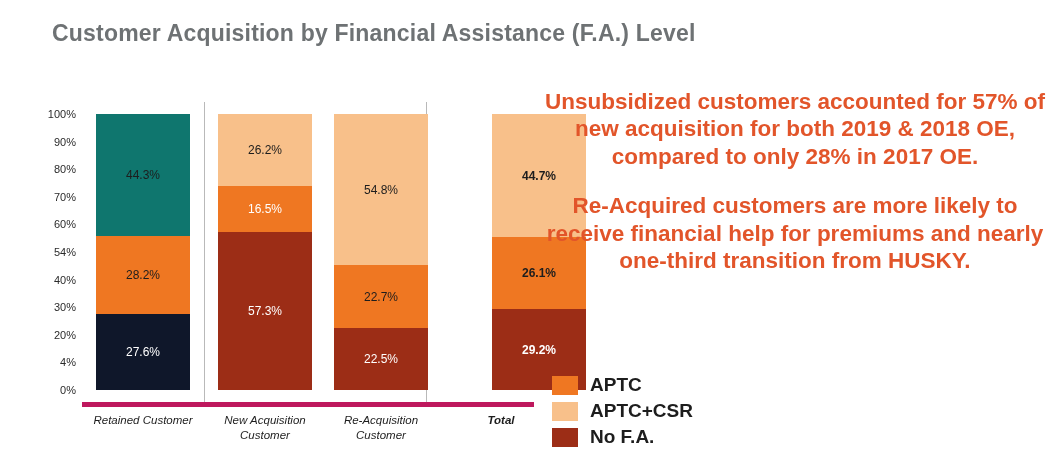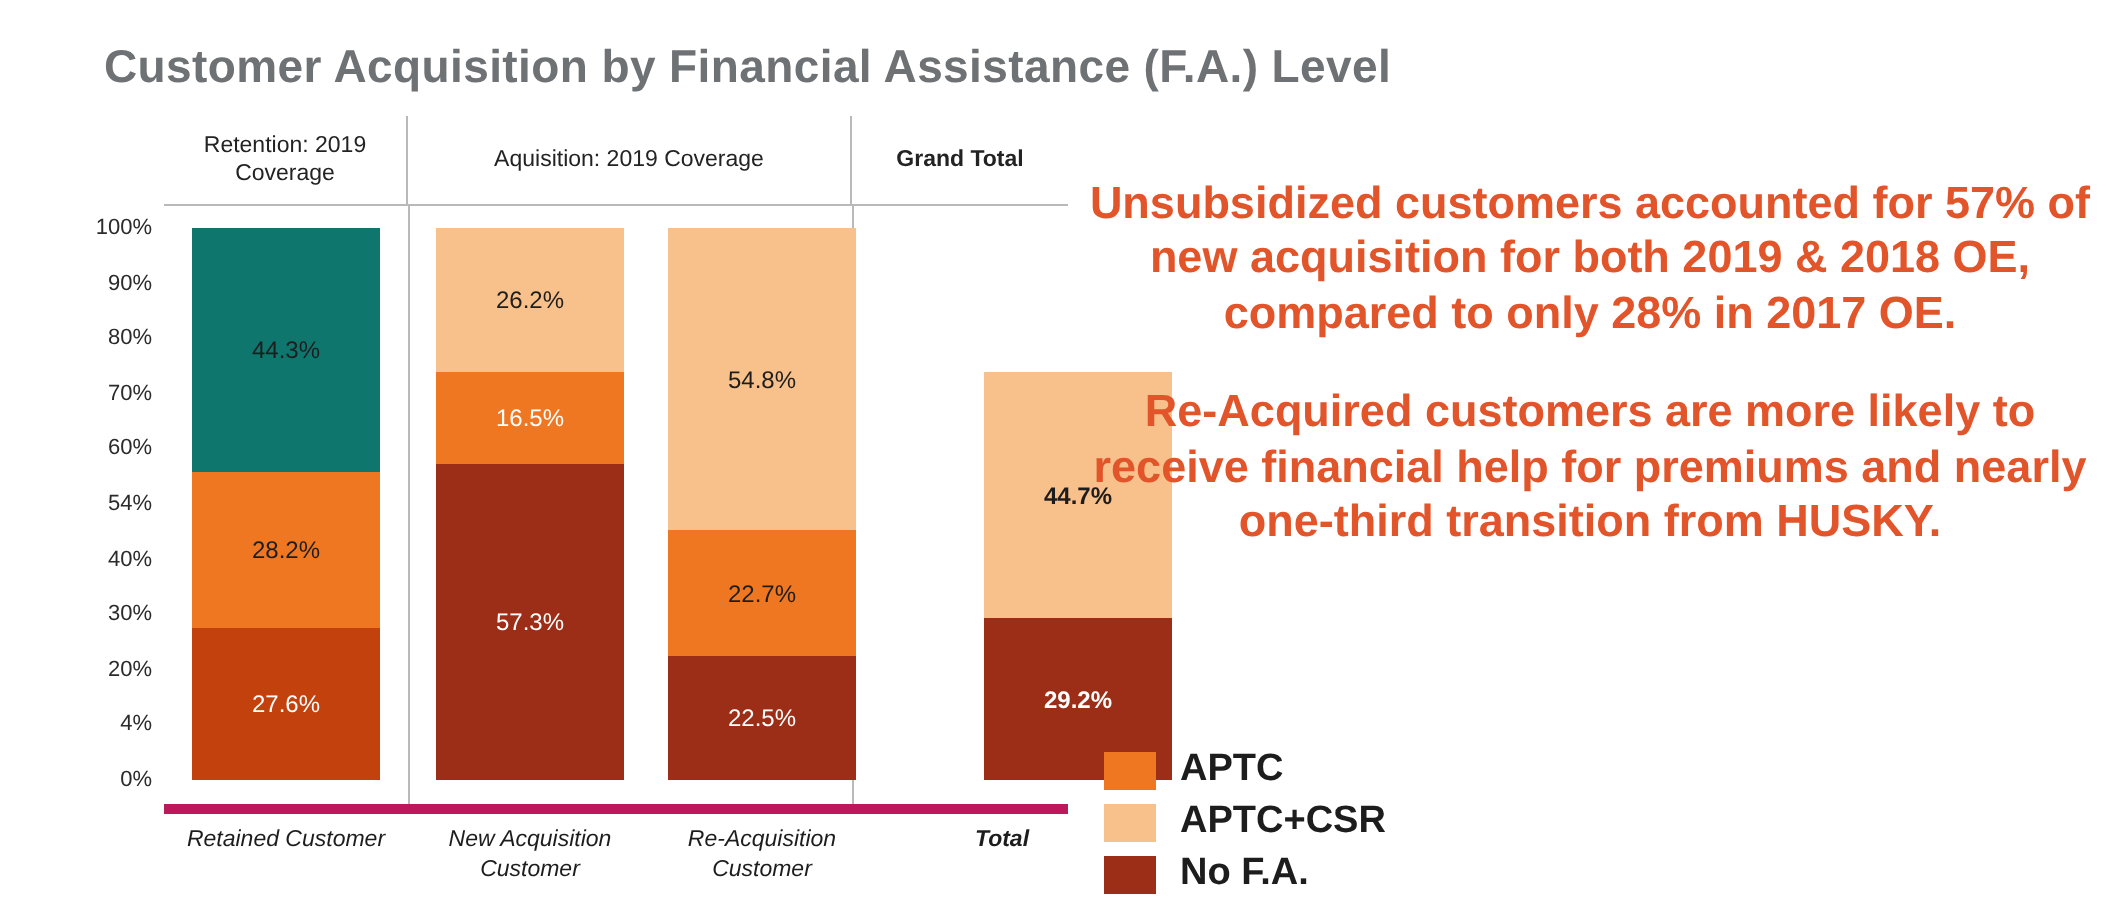--- a/index.html
+++ b/index.html
@@ -197,25 +197,20 @@
 <body>
 
 <div id="slide">
 
   <div id="title">Customer Acquisition by Financial Assistance (F.A.) Level</div>
 
   <div id="chart">
 
     <div id="ylabel">% of Enrollment</div>
 
-    <div id="col-headers">
-      <div class="col-head sep-right" id="h-retention">Retention: 2019 Coverage</div>
-      <div class="col-head sep-right" id="h-acquisition">Aquisition: 2019 Coverage</div>
-      <div class="col-head bold" id="h-grand">Grand Total</div>
-    </div>
 
     <div id="plot">
       <div class="vsep" style="left:122px;"></div>
       <div class="vsep" style="left:344px;"></div>
 
       <div id="plot-inner">
 
         <div class="ytick" style="top:0%;">100%</div>
         <div class="ytick" style="top:10%;">90%</div>
         <div class="ytick" style="top:20%;">80%</div>
@@ -224,37 +219,38 @@
         <div class="ytick" style="top:50%;">54%</div>
         <div class="ytick" style="top:60%;">40%</div>
         <div class="ytick" style="top:70%;">30%</div>
         <div class="ytick" style="top:80%;">20%</div>
         <div class="ytick" style="top:90%;">4%</div>
         <div class="ytick" style="top:100%;">0%</div>
 
         <div class="bar" style="left:14px;">
           <div class="seg light" style="background:#0f766e;height:44.3%;">44.3%</div>
           <div class="seg light" style="background:#ef7722;height:28.2%;">28.2%</div>
-          <div class="seg dark" style="background:#c2410c;height:27.6%;">27.6%</div>
+          <div class="seg dark" style="background:#0f172a;height:27.6%;">27.6%</div>
         </div>
 
         <div class="bar" style="left:136px;">
           <div class="seg light" style="background:#f8c08a;height:26.2%;">26.2%</div>
           <div class="seg dark" style="background:#ef7722;height:16.5%;">16.5%</div>
           <div class="seg dark" style="background:#9c2d16;height:57.3%;">57.3%</div>
         </div>
 
         <div class="bar" style="left:252px;">
           <div class="seg light" style="background:#f8c08a;height:54.8%;">54.8%</div>
           <div class="seg light" style="background:#ef7722;height:22.7%;">22.7%</div>
           <div class="seg dark" style="background:#9c2d16;height:22.5%;">22.5%</div>
         </div>
 
         <div class="bar" style="left:372px;padding-left:38px;">
           <div class="seg light boldlbl" style="background:#f8c08a;height:44.7%;">44.7%</div>
+          <div class="seg light boldlbl" style="background:#ef7722;height:26.1%;">26.1%</div>
           <div class="seg dark boldlbl" style="background:#9c2d16;height:29.2%;">29.2%</div>
         </div>
       </div>
     </div>
 
     <div id="xaxis">
       <div class="xtick" style="left:6px;">Retained Customer</div>
       <div class="xtick" style="left:128px;">New Acquisition Customer</div>
       <div class="xtick" style="left:244px;">Re-Acquisition Customer</div>
       <div class="xtick bold" style="left:364px;">Total</div>

